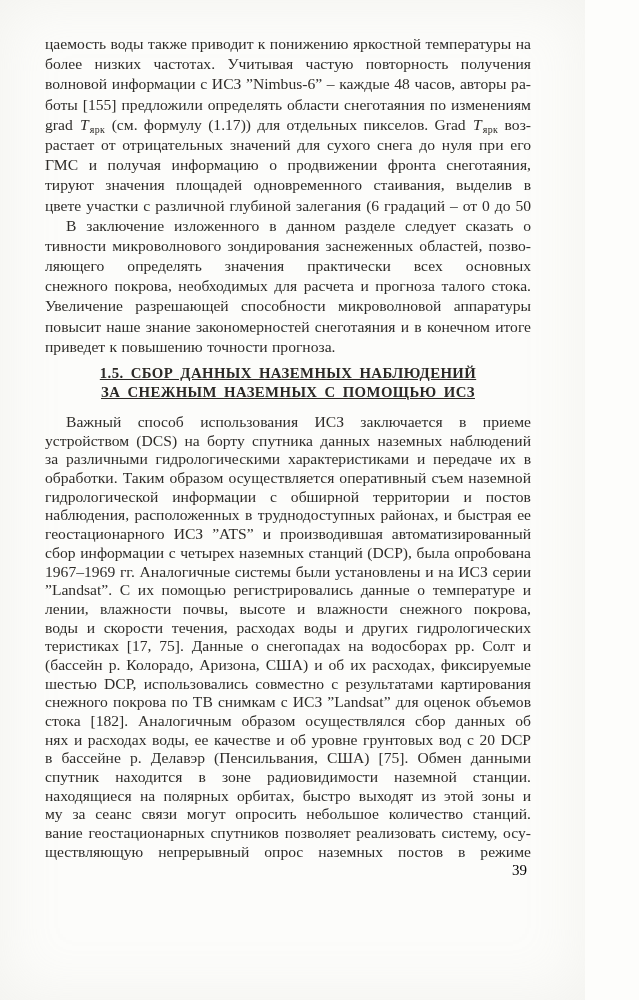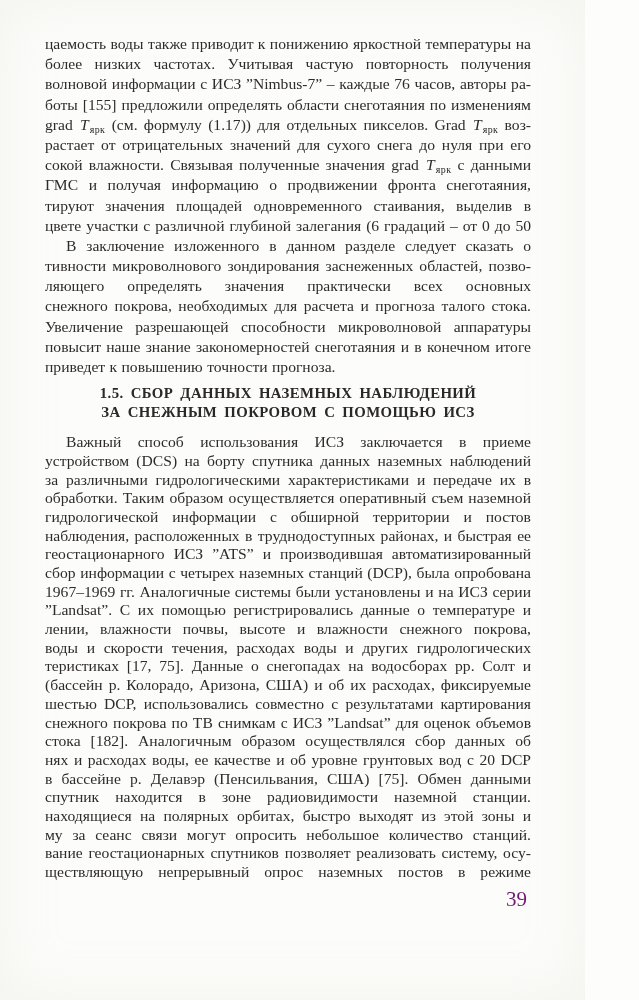--- a/index.html
+++ b/index.html
@@ -43,62 +43,61 @@
   }
   .line i { font-style: italic; padding: 0 1px; }
   .heading {
     margin: 7px 0 11px 0;
     text-align: center;
     font-size: 14.8px;
     font-weight: bold;
     letter-spacing: 0.4px;
     word-spacing: 3px;
     color: #2b2926;
+    text-decoration: underline;
   }
   .heading-line { line-height: 19px; }
   .page-number {
-    margin-top: 5px;
     padding-right: 4px;
     text-align: right;
-    font-size: 21px;
-    color: #701a75;
+    font-size: 15px;
+    color: #000000;
   }
 </style>
 </head>
 <body>
 
 <div class="page" style="background: rgb(252, 252, 250); color: rgb(46, 44, 41);">
   <div>
 
     <div class="para spacing-normal">
         <div class="line">цаемость воды также приводит к понижению яркостной температуры на</div>
         <div class="line">более низких частотах. Учитывая частую повторность получения микро-</div>
-        <div class="line">волновой информации с ИСЗ ”Nimbus-7” – каждые 76 часов, авторы ра-</div>
+        <div class="line">волновой информации с ИСЗ ”Nimbus-6” – каждые 48 часов, авторы ра-</div>
         <div class="line">боты [155] предложили определять области снеготаяния по изменениям</div>
         <div class="line">grad <i>T</i><sub>ярк</sub> (см. формулу (1.17)) для отдельных пикселов. Grad <i>T</i><sub>ярк</sub> воз-</div>
         <div class="line">растает от отрицательных значений для сухого снега до нуля при его вы-</div>
-        <div class="line">сокой влажности. Связывая полученные значения grad <i>T</i><sub>ярк</sub> с данными</div>
         <div class="line">ГМС и получая информацию о продвижении фронта снеготаяния, коррек-</div>
         <div class="line">тируют значения площадей одновременного стаивания, выделив в псевдо-</div>
         <div class="line last">цвете участки с различной глубиной залегания (6 градаций – от 0 до 50 см).</div>
       </div>
 
     <div class="para spacing-normal">
         <div class="line indent">В заключение изложенного в данном разделе следует сказать о перспек-</div>
         <div class="line">тивности микроволнового зондирования заснеженных областей, позво-</div>
         <div class="line">ляющего определять значения практически всех основных характеристик</div>
         <div class="line">снежного покрова, необходимых для расчета и прогноза талого стока.</div>
         <div class="line">Увеличение разрешающей способности микроволновой аппаратуры резко</div>
         <div class="line">повысит наше знание закономерностей снеготаяния и в конечном итоге</div>
         <div class="line last">приведет к повышению точности прогноза.</div>
       </div>
 
     <div class="heading">
       <div class="heading-line">1.5. СБОР ДАННЫХ НАЗЕМНЫХ НАБЛЮДЕНИЙ</div>
-      <div class="heading-line">ЗА СНЕЖНЫМ ПОКРОВОМ С ПОМОЩЬЮ ИСЗ</div>
+      <div class="heading-line">ЗА СНЕЖНЫМ НАЗЕМНЫХ С ПОМОЩЬЮ ИСЗ</div>
     </div>
 
     <div class="para spacing-tight">
         <div class="line indent">Важный способ использования ИСЗ заключается в приеме специальным</div>
         <div class="line">устройством (DCS) на борту спутника данных наземных наблюдений</div>
         <div class="line">за различными гидрологическими характеристиками и передаче их в центр</div>
         <div class="line">обработки. Таким образом осуществляется оперативный съем наземной</div>
         <div class="line">гидрологической информации с обширной территории и постов</div>
         <div class="line">наблюдения, расположенных в труднодоступных районах, и быстрая ее</div>
         <div class="line">геостационарного ИСЗ ”ATS” и производившая автоматизированный</div>

